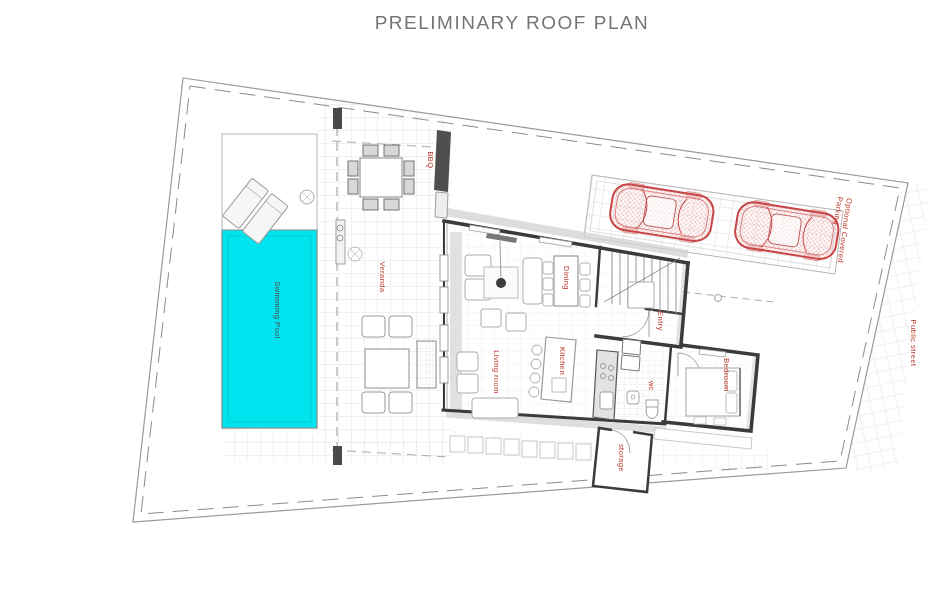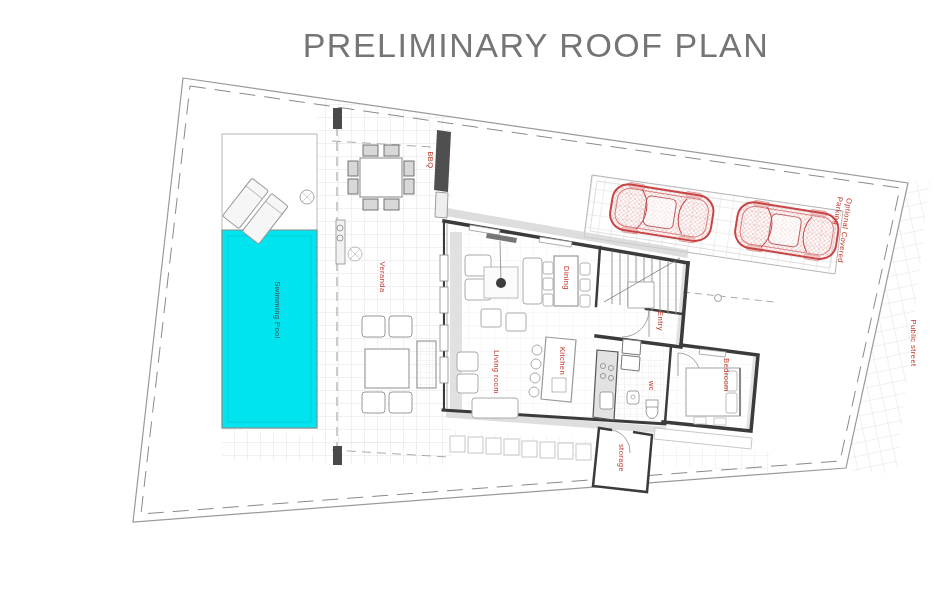--- a/index.html
+++ b/index.html
@@ -5,23 +5,23 @@
   :root{
     --pool-cyan:#00e4ef;
     --label-red:#c0392b;
     --title-gray:#757575;
     --car-red:#c84545;
     --wall-dark:#3b3b3b;
   }
   html,body{margin:0;padding:0;background:#fff;}
   .canvas{position:relative;width:934px;height:615px;background:#fff;overflow:hidden;
           font-family:"Liberation Sans",sans-serif;}
-  .title{position:absolute;left:512px;top:26px;transform:translateX(-50%);
-         font-size:34px;font-weight:500;letter-spacing:1.5px;color:var(--title-gray);
-         white-space:nowrap;margin-left:24px;}
+  .title{position:absolute;left:512px;top:12px;transform:translateX(-50%);
+         font-size:19px;font-weight:500;letter-spacing:1.5px;color:var(--title-gray);
+         white-space:nowrap;}
   svg.plan{position:absolute;left:0;top:0;}
   .lbl{position:absolute;writing-mode:vertical-rl;text-orientation:mixed;
        color:var(--label-red);font-size:7.5px;letter-spacing:.06em;line-height:1.2;
        transform:translate(-50%,-50%);white-space:pre-wrap;pointer-events:none;}
   .lbl--dark{color:#4d4d4d;}
   .lbl--wrap{height:80px;transform:translate(-50%,-50%) rotate(8deg);line-height:1.25;}
 </style>
 </head>
 <body>
 

